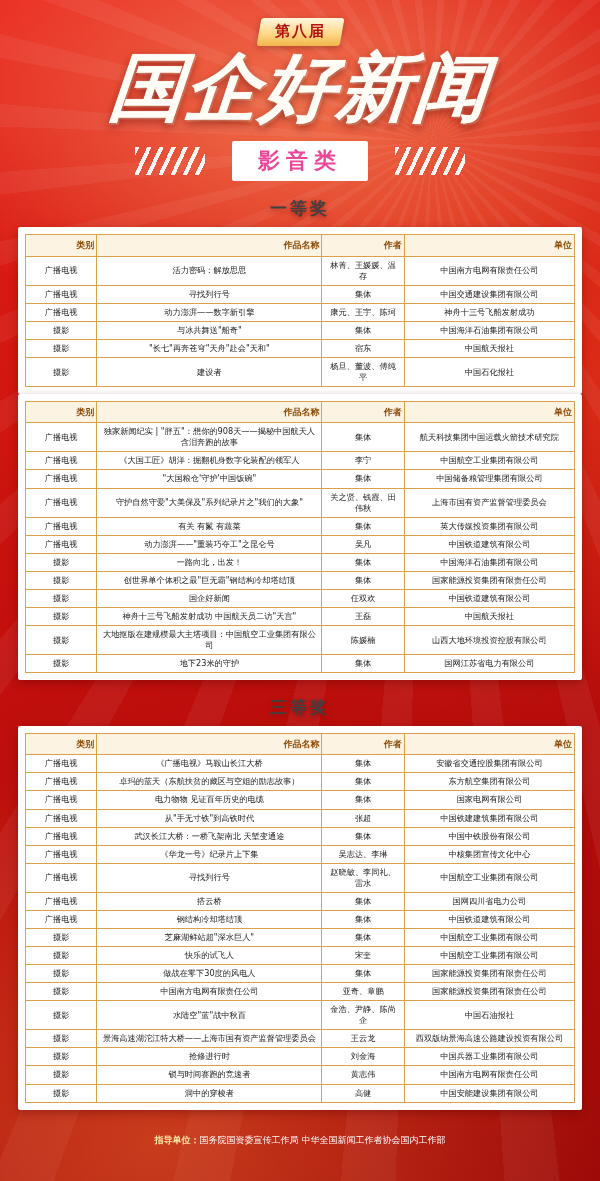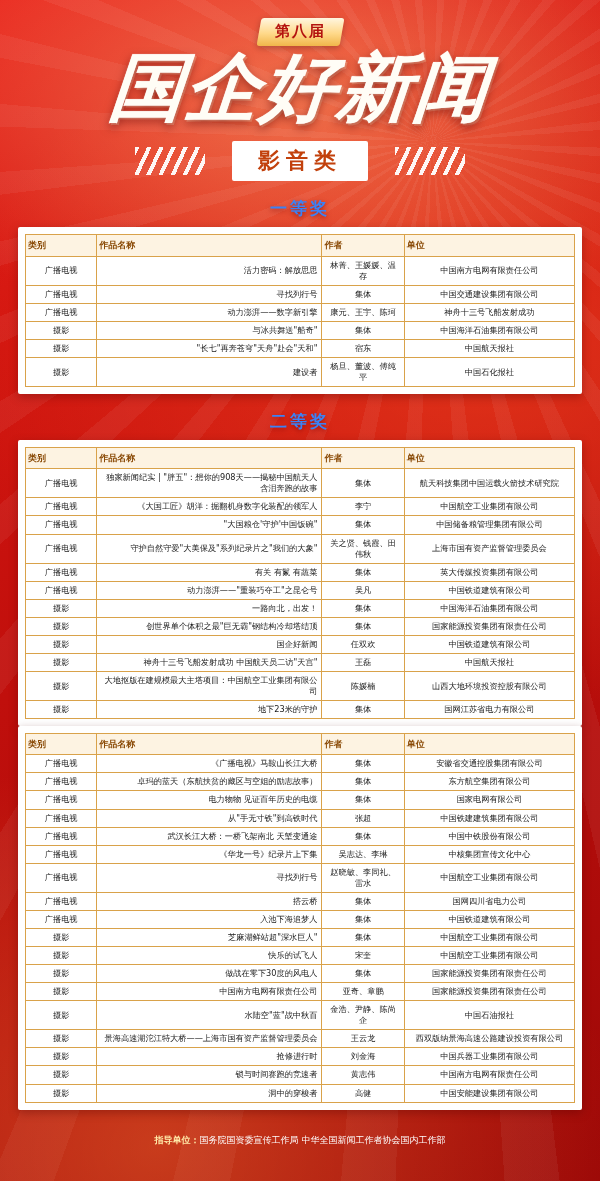--- a/index.html
+++ b/index.html
@@ -56,30 +56,30 @@
     position:relative;
   }
   .cat-band::before, .cat-band::after{
     content:""; position:absolute; top:6px; width:70px; height:28px;
     background: repeating-linear-gradient(115deg, #ffffff 0 4px, rgba(255,255,255,0) 4px 11px);
     opacity:.95;
   }
   .cat-band::before { left:0; }
   .cat-band::after { right:0; }
   .cat-band .inner {
-    background:#ffffff; color:#c2410c;
+    background:#ffffff; color:#ec4899;
     font-size:22px; font-weight:bold; letter-spacing:6px;
     padding:5px 26px; border-radius:2px;
     position:relative; z-index:2;
     font-family:"DejaVu Serif","Liberation Serif",serif;
   }
 
   
   .award-title {
-    text-align:center; color:#3b82f6;
+    text-align:center; color:#404040;
     font-size:17px; font-weight:bold; letter-spacing:3px;
     margin:16px 0 7px;
     font-family:"DejaVu Serif","Liberation Serif",serif;
     text-shadow:0 2px 5px rgba(120,0,0,.6);
   }
   .card {
     background:#ffffff;
     border-radius:2px;
     padding:7px;
     box-shadow:0 3px 10px rgba(80,0,0,0.35);
@@ -90,27 +90,27 @@
     font-size:8.2px;
     padding:3px 4px;
     color:#1c1c1c;
     line-height:1.35;
     vertical-align:middle;
     word-break:break-all;
   }
   th {
     background:#fdf3e2;
     font-weight:bold;
-    text-align:left;
+    text-align:right;
     font-size:9px;
     color:#8a4a06;
     padding:4px 2px;
   }
   td.c { text-align:center; }
-  td.l { text-align:right; }
+  td.l { text-align:center; }
   col.c-cat { width:13%; }
   col.c-work { width:41%; }
   col.c-author { width:15%; }
   col.c-unit { width:31%; }
 
   
   .footer {
     margin:16px 0 0; padding:6px 0 14px;
     text-align:center; color:#ffffff;
     font-size:9px; line-height:1.95;
@@ -181,113 +181,20 @@
               <td class="c">摄影</td>
               <td class="l">"长七"再奔苍穹"天舟"赴会"天和"</td>
               <td class="c">宿东</td>
               <td class="c">中国航天报社</td>
             </tr>
             <tr>
               <td class="c">摄影</td>
               <td class="l">建设者</td>
               <td class="c">杨旦、董波、傅纯平</td>
               <td class="c">中国石化报社</td>
-            </tr>
-          </tbody>
-        </table>
-      </div>
-      <div class="award-title">二等奖</div>
-      <div class="card">
-        <table>
-          <colgroup>
-            <col class="c-cat">
-            <col class="c-work">
-            <col class="c-author">
-            <col class="c-unit">
-          </colgroup>
-          <thead>
-            <tr>
-              <th>类别</th>
-              <th>作品名称</th>
-              <th>作者</th>
-              <th>单位</th>
-            </tr>
-          </thead>
-          <tbody>
-            <tr>
-              <td class="c">广播电视</td>
-              <td class="l">独家新闻纪实 | "胖五"：想你的908天——揭秘中国航天人含泪奔跑的故事</td>
-              <td class="c">集体</td>
-              <td class="c">航天科技集团中国运载火箭技术研究院</td>
-            </tr>
-            <tr>
-              <td class="c">广播电视</td>
-              <td class="l">《大国工匠》胡洋：掘翻机身数字化装配的领军人</td>
-              <td class="c">李宁</td>
-              <td class="c">中国航空工业集团有限公司</td>
-            </tr>
-            <tr>
-              <td class="c">广播电视</td>
-              <td class="l">"大国粮仓'守护'中国饭碗"</td>
-              <td class="c">集体</td>
-              <td class="c">中国储备粮管理集团有限公司</td>
-            </tr>
-            <tr>
-              <td class="c">广播电视</td>
-              <td class="l">守护自然守爱"大美保及"系列纪录片之"我们的大象"</td>
-              <td class="c">关之贤、钱霞、田伟秋</td>
-              <td class="c">上海市国有资产监督管理委员会</td>
-            </tr>
-            <tr>
-              <td class="c">广播电视</td>
-              <td class="l">有关 有鬣 有蔬菜</td>
-              <td class="c">集体</td>
-              <td class="c">英大传媒投资集团有限公司</td>
-            </tr>
-            <tr>
-              <td class="c">广播电视</td>
-              <td class="l">动力澎湃——"重装巧夺工"之昆仑号</td>
-              <td class="c">吴凡</td>
-              <td class="c">中国铁道建筑有限公司</td>
-            </tr>
-            <tr>
-              <td class="c">摄影</td>
-              <td class="l">一路向北，出发！</td>
-              <td class="c">集体</td>
-              <td class="c">中国海洋石油集团有限公司</td>
-            </tr>
-            <tr>
-              <td class="c">摄影</td>
-              <td class="l">创世界单个体积之最"巨无霸"钢结构冷却塔结顶</td>
-              <td class="c">集体</td>
-              <td class="c">国家能源投资集团有限责任公司</td>
-            </tr>
-            <tr>
-              <td class="c">摄影</td>
-              <td class="l">国企好新闻</td>
-              <td class="c">任双欢</td>
-              <td class="c">中国铁道建筑有限公司</td>
-            </tr>
-            <tr>
-              <td class="c">摄影</td>
-              <td class="l">神舟十三号飞船发射成功 中国航天员二访"天宫"</td>
-              <td class="c">王磊</td>
-              <td class="c">中国航天报社</td>
-            </tr>
-            <tr>
-              <td class="c">摄影</td>
-              <td class="l">大地抠版在建规模最大主塔项目：中国航空工业集团有限公司</td>
-              <td class="c">陈媛楠</td>
-              <td class="c">山西大地环境投资控股有限公司</td>
-            </tr>
-            <tr>
-              <td class="c">摄影</td>
-              <td class="l">地下23米的守护</td>
-              <td class="c">集体</td>
-              <td class="c">国网江苏省电力有限公司</td>
             </tr>
           </tbody>
         </table>
       </div>
       <div class="card">
         <table>
           <colgroup>
             <col class="c-cat">
             <col class="c-work">
             <col class="c-author">
@@ -297,20 +204,113 @@
             <tr>
               <th>类别</th>
               <th>作品名称</th>
               <th>作者</th>
               <th>单位</th>
             </tr>
           </thead>
           <tbody>
             <tr>
               <td class="c">广播电视</td>
+              <td class="l">独家新闻纪实 | "胖五"：想你的908天——揭秘中国航天人含泪奔跑的故事</td>
+              <td class="c">集体</td>
+              <td class="c">航天科技集团中国运载火箭技术研究院</td>
+            </tr>
+            <tr>
+              <td class="c">广播电视</td>
+              <td class="l">《大国工匠》胡洋：掘翻机身数字化装配的领军人</td>
+              <td class="c">李宁</td>
+              <td class="c">中国航空工业集团有限公司</td>
+            </tr>
+            <tr>
+              <td class="c">广播电视</td>
+              <td class="l">"大国粮仓'守护'中国饭碗"</td>
+              <td class="c">集体</td>
+              <td class="c">中国储备粮管理集团有限公司</td>
+            </tr>
+            <tr>
+              <td class="c">广播电视</td>
+              <td class="l">守护自然守爱"大美保及"系列纪录片之"我们的大象"</td>
+              <td class="c">关之贤、钱霞、田伟秋</td>
+              <td class="c">上海市国有资产监督管理委员会</td>
+            </tr>
+            <tr>
+              <td class="c">广播电视</td>
+              <td class="l">有关 有鬣 有蔬菜</td>
+              <td class="c">集体</td>
+              <td class="c">英大传媒投资集团有限公司</td>
+            </tr>
+            <tr>
+              <td class="c">广播电视</td>
+              <td class="l">动力澎湃——"重装巧夺工"之昆仑号</td>
+              <td class="c">吴凡</td>
+              <td class="c">中国铁道建筑有限公司</td>
+            </tr>
+            <tr>
+              <td class="c">摄影</td>
+              <td class="l">一路向北，出发！</td>
+              <td class="c">集体</td>
+              <td class="c">中国海洋石油集团有限公司</td>
+            </tr>
+            <tr>
+              <td class="c">摄影</td>
+              <td class="l">创世界单个体积之最"巨无霸"钢结构冷却塔结顶</td>
+              <td class="c">集体</td>
+              <td class="c">国家能源投资集团有限责任公司</td>
+            </tr>
+            <tr>
+              <td class="c">摄影</td>
+              <td class="l">国企好新闻</td>
+              <td class="c">任双欢</td>
+              <td class="c">中国铁道建筑有限公司</td>
+            </tr>
+            <tr>
+              <td class="c">摄影</td>
+              <td class="l">神舟十三号飞船发射成功 中国航天员二访"天宫"</td>
+              <td class="c">王磊</td>
+              <td class="c">中国航天报社</td>
+            </tr>
+            <tr>
+              <td class="c">摄影</td>
+              <td class="l">大地抠版在建规模最大主塔项目：中国航空工业集团有限公司</td>
+              <td class="c">陈媛楠</td>
+              <td class="c">山西大地环境投资控股有限公司</td>
+            </tr>
+            <tr>
+              <td class="c">摄影</td>
+              <td class="l">地下23米的守护</td>
+              <td class="c">集体</td>
+              <td class="c">国网江苏省电力有限公司</td>
+            </tr>
+          </tbody>
+        </table>
+      </div>
+      <div class="award-title">三等奖</div>
+      <div class="card">
+        <table>
+          <colgroup>
+            <col class="c-cat">
+            <col class="c-work">
+            <col class="c-author">
+            <col class="c-unit">
+          </colgroup>
+          <thead>
+            <tr>
+              <th>类别</th>
+              <th>作品名称</th>
+              <th>作者</th>
+              <th>单位</th>
+            </tr>
+          </thead>
+          <tbody>
+            <tr>
+              <td class="c">广播电视</td>
               <td class="l">《广播电视》马鞍山长江大桥</td>
               <td class="c">集体</td>
               <td class="c">安徽省交通控股集团有限公司</td>
             </tr>
             <tr>
               <td class="c">广播电视</td>
               <td class="l">卓玛的蓝天（东航扶贫的藏区与空姐的励志故事）</td>
               <td class="c">集体</td>
               <td class="c">东方航空集团有限公司</td>
             </tr>
@@ -345,21 +345,21 @@
               <td class="c">中国航空工业集团有限公司</td>
             </tr>
             <tr>
               <td class="c">广播电视</td>
               <td class="l">搭云桥</td>
               <td class="c">集体</td>
               <td class="c">国网四川省电力公司</td>
             </tr>
             <tr>
               <td class="c">广播电视</td>
-              <td class="l">入池下海追梦人</td>
+              <td class="l">钢结构冷却塔结顶</td>
               <td class="c">集体</td>
               <td class="c">中国铁道建筑有限公司</td>
             </tr>
             <tr>
               <td class="c">摄影</td>
               <td class="l">芝麻湖鲜站超"深水巨人"</td>
               <td class="c">集体</td>
               <td class="c">中国航空工业集团有限公司</td>
             </tr>
             <tr>

